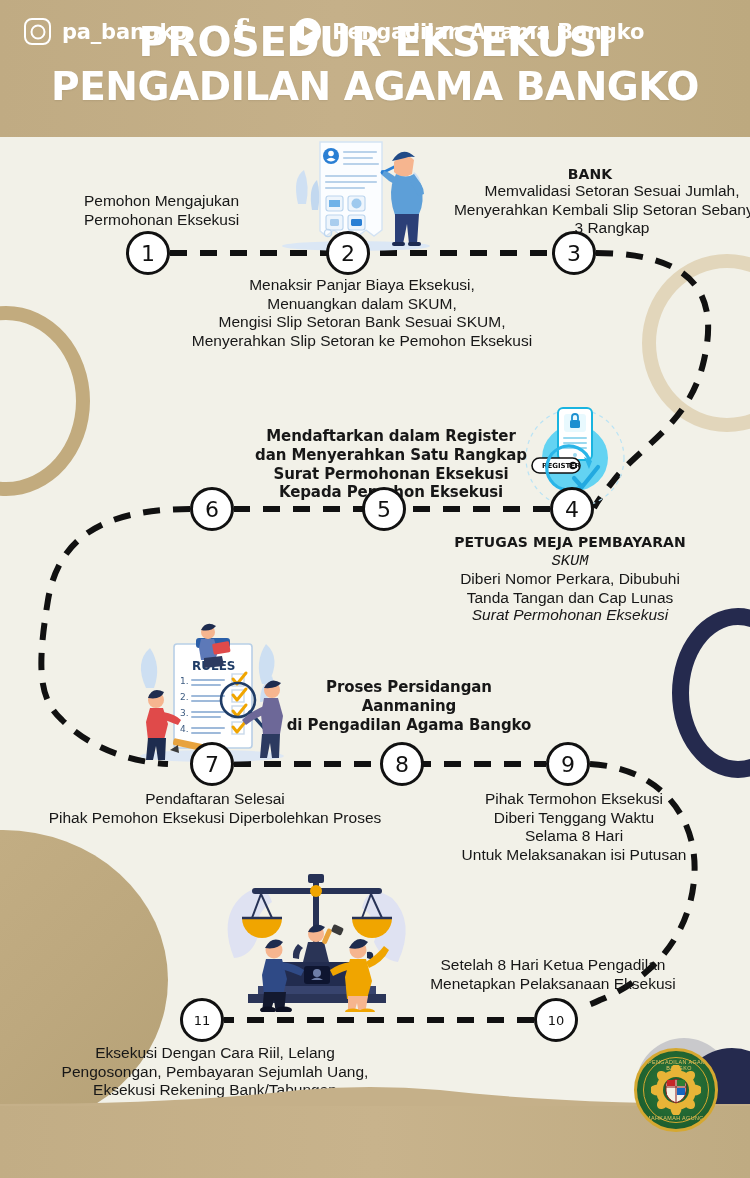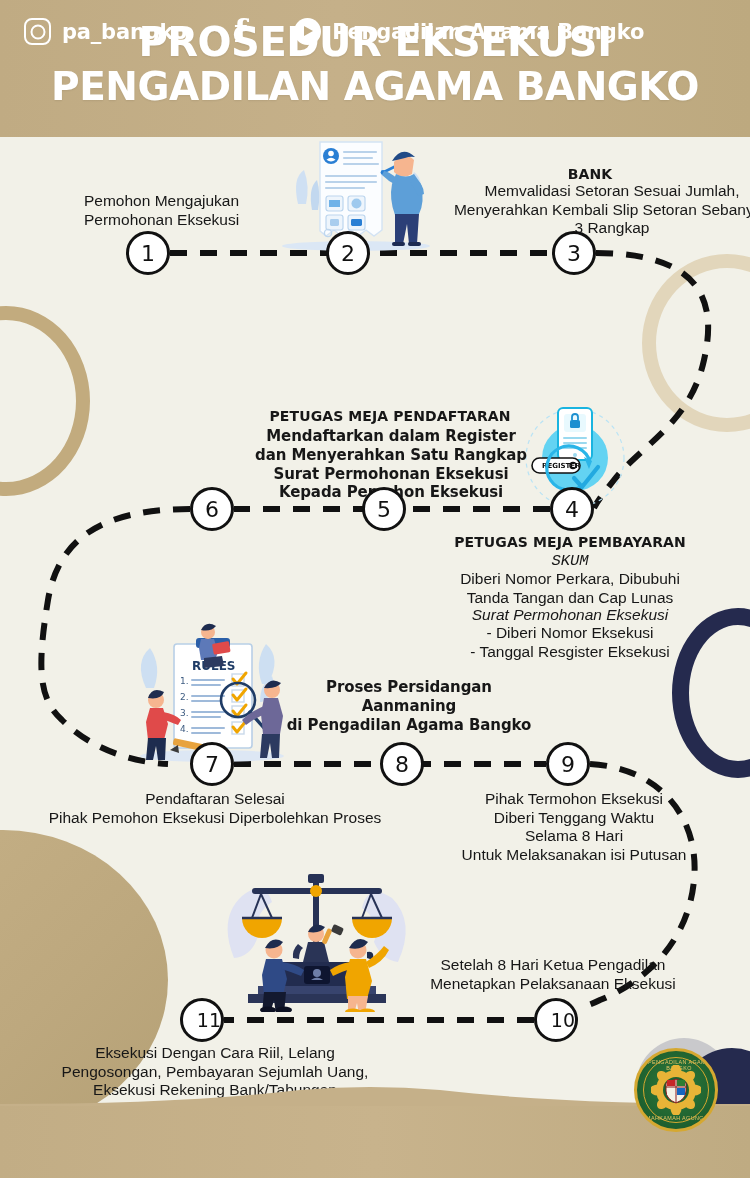--- a/index.html
+++ b/index.html
@@ -137,21 +137,21 @@
 
   
   .node {
     position:absolute; z-index:20;
     width:44px; height:44px; border-radius:50%;
     background:#ffffff; border:3.6px solid #111111;
     display:flex; align-items:center; justify-content:center;
     font-size:22px; color:#111; font-weight:normal;
     font-family:"DejaVu Sans", sans-serif;
   }
-  .node.wide { font-size:19px;justify-content:flex-end; }
+  .node.wide { font-size:13px; }
 
   
   .tb {
     position:absolute; z-index:15;
     color:#171717;
     font-family:"Liberation Sans", sans-serif;
     line-height:1.2;
     white-space:pre-line;
   }
   .t-reg   { font-size:15.5px; }
@@ -405,39 +405,40 @@
       <path d="M138 96 q-12 2 -20 8 l3 6 q10 -5 18 -7z" fill="#f0a500"></path>
       <path d="M136 130 h20 l-3 18 h-6 l-2 -11 -3 11 h-6z" fill="#f6b58f"></path>
       <ellipse cx="141" cy="146" rx="8" ry="3.4" fill="#f0a500"></ellipse>
       <ellipse cx="155" cy="146" rx="8" ry="3.4" fill="#f0a500"></ellipse>
     </g>
   </svg>
 
   <div class="tb t-reg t-left" style="left:84px; top:192px; width:230px;">Pemohon Mengajukan
 Permohonan Eksekusi</div>
 
+  <div class="tb t-reg t-center" style="left:156px; top:276px; width:412px;">Menaksir Panjar Biaya Eksekusi,
+Menuangkan dalam SKUM,
+Mengisi Slip Setoran Bank Sesuai SKUM,
+Menyerahkan Slip Setoran ke Pemohon Eksekusi</div>
 
   <div class="tb t-bold-head t-center" style="left:430px; top:166px; width:320px;">BANK</div>
   <div class="tb t-reg t-center" style="left:452px; top:182px; width:320px;">Memvalidasi Setoran Sesuai Jumlah,
 Menyerahkan Kembali Slip Setoran Sebanyak
 3 Rangkap</div>
 
-  <div class="tb t-bold-head t-center" style="left:250px; top:408px; width:280px;">PETUGAS MEJA PENDAFTARAN</div>
   <div class="tb t-heavy t-center" style="left:246px; top:427px; width:290px;">Mendaftarkan dalam Register
 dan Menyerahkan Satu Rangkap
 Surat Permohonan Eksekusi
 Kepada Pemohon Eksekusi</div>
 
   <div class="tb t-bold-head t-center" style="left:440px; top:534px; width:260px;">PETUGAS MEJA PEMBAYARAN</div>
   <div class="tb t-reg t-center t-ital" style="left:440px; top:552px; width:260px;font-family:Liberation Mono, monospace;">SKUM</div>
   <div class="tb t-reg t-center" style="left:434px; top:570px; width:272px;">Diberi Nomor Perkara, Dibubuhi
 Tanda Tangan dan Cap Lunas</div>
   <div class="tb t-reg t-center t-ital" style="left:440px; top:606px; width:260px;">Surat Permohonan Eksekusi</div>
-  <div class="tb t-reg t-center" style="left:440px; top:624px; width:260px;">- Diberi Nomor Eksekusi
-- Tanggal Resgister Eksekusi</div>
 
 
   <div class="tb t-heavy t-center" style="left:278px; top:678px; width:262px;">Proses Persidangan Aanmaning
 di Pengadilan Agama Bangko</div>
 
   <div class="tb t-reg t-center" style="left:46px; top:790px; width:338px;">Pendaftaran Selesai
 Pihak Pemohon Eksekusi Diperbolehkan Proses</div>
 
   <div class="tb t-reg t-center" style="left:452px; top:790px; width:244px;">Pihak Termohon Eksekusi
 Diberi Tenggang Waktu

